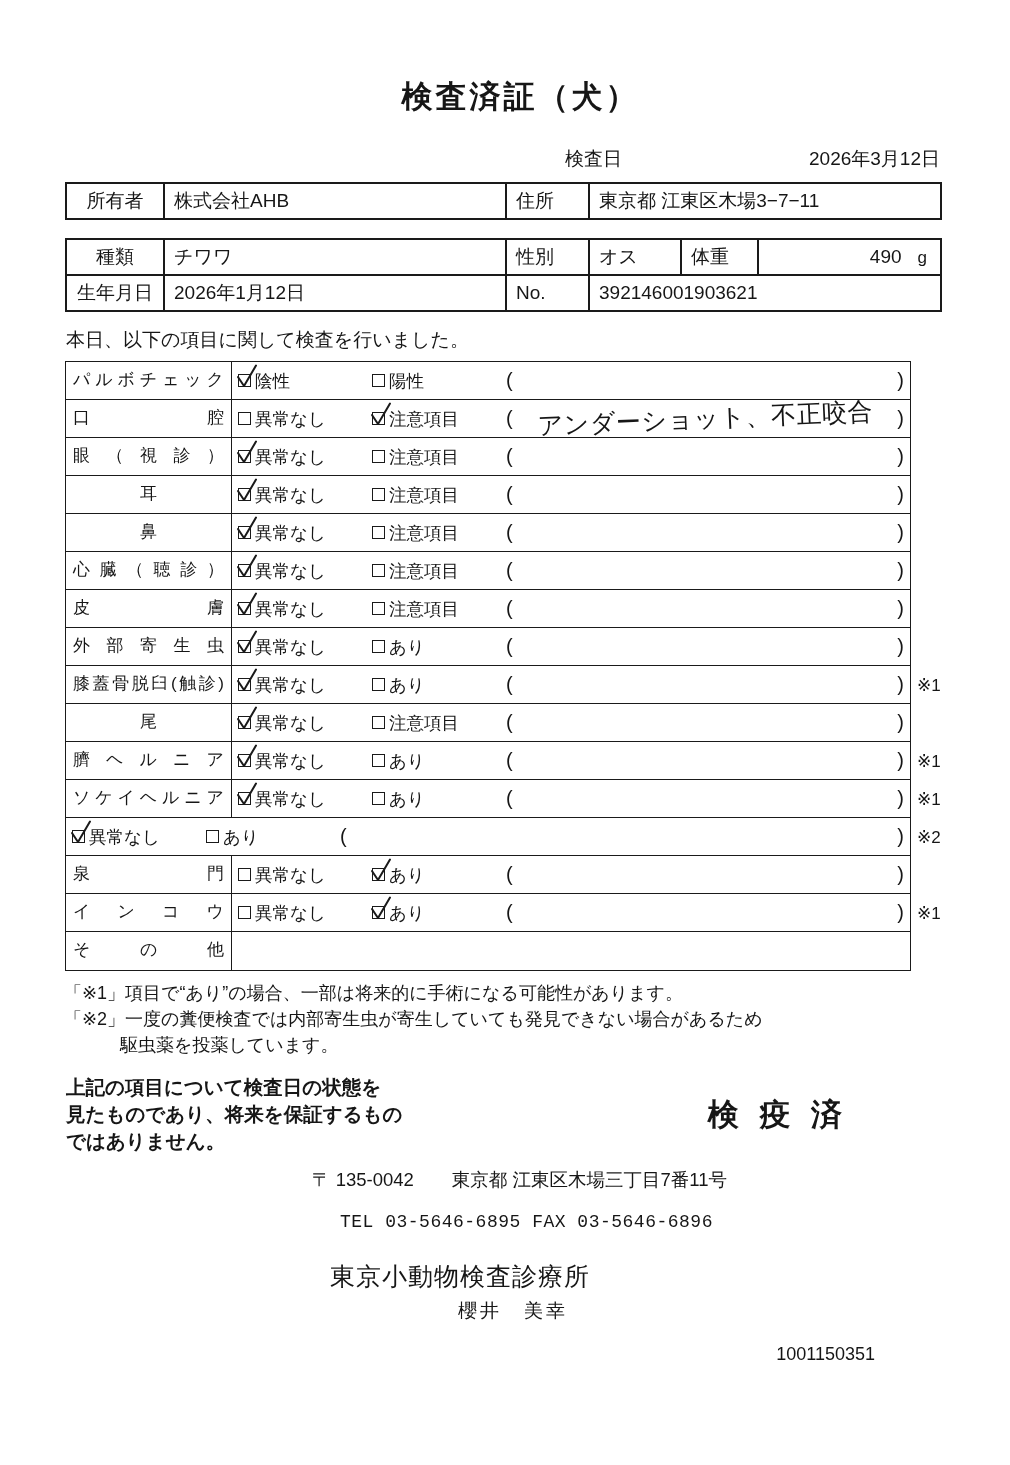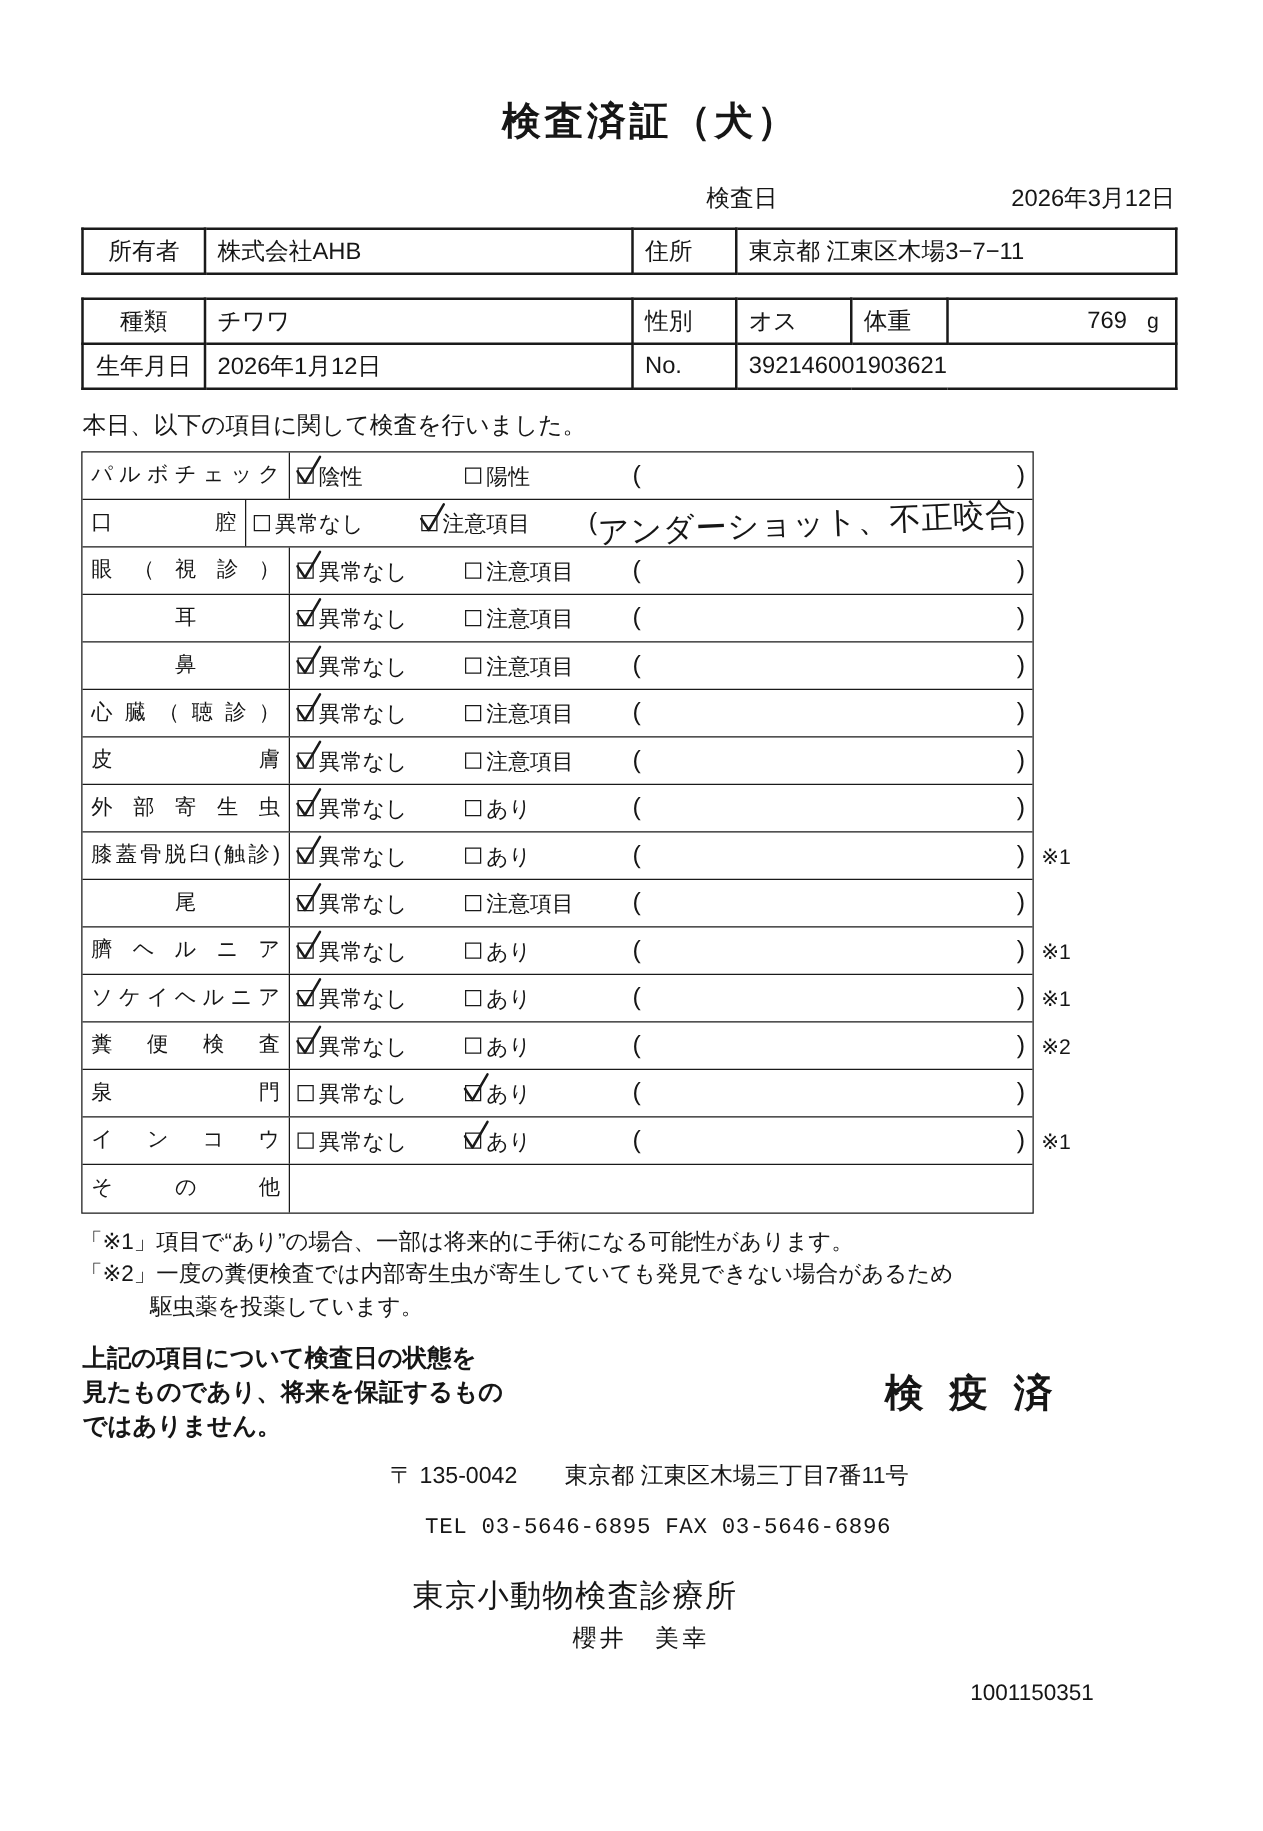--- a/index.html
+++ b/index.html
@@ -15,21 +15,21 @@
   .form-table { border-collapse: collapse; margin-left: 65px; table-layout: fixed; width: 875px; }
   .form-table td { border: 2px solid #1a1a1a; height: 36px; font-size: 19px; padding: 0 9px; overflow: hidden; white-space: nowrap; }
   .form-table td.c { text-align: center; padding: 0 4px; }
   .owner-table { margin-bottom: 18px; border-radius: 18px; }
   .weight-cell { text-align: right; }
   .weight-cell .unit { display: inline-block; margin-left: 16px; padding-right: 4px; font-size: 17px; }
 
   .intro { margin: 15px 0 8px 66px; font-size: 19px; }
 
   .checklist-wrap { display: flex; align-items: flex-start; margin-left: 65px; }
-  .cl-table { width: 762px; border: 1.5px solid #1a1a1a; }
+  .cl-table { width: 846px; border: 1.5px solid #1a1a1a; }
   .cl-row { display: flex; height: 38px; border-bottom: 1.5px solid #1a1a1a; }
   .cl-row:last-child { border-bottom: none; }
   .cl-label {
     width: 166px; border-right: 1.5px solid #1a1a1a; padding: 0 7px;
     font-size: 17px; line-height: 36px;
     text-align: justify; text-align-last: justify; text-justify: distribute;
     overflow: hidden;
   }
   .cl-label.single { text-align-last: center; }
   .cl-opts { flex: 1; display: flex; align-items: center; padding-left: 6px; }
@@ -94,21 +94,21 @@
       <col style="width:183px">
     </colgroup>
   <tbody>
       <tr>
     <td class="c">種類</td>
     <td>チワワ</td>
     <td>性別</td>
     <td>オス</td>
     <td>体重</td>
     <td class="weight-cell">
-      <span>769</span><span class="unit">g</span>
+      <span>490</span><span class="unit">g</span>
     </td>
   </tr>
   <tr>
     <td class="c">生年月日</td>
     <td>2026年1月12日</td>
     <td>No.</td>
     <td colspan="3">392146001903621</td>
   </tr>
 </tbody>
   </table>
@@ -351,21 +351,20 @@
           <span class="opt">
             <span class="cb"></span>
             <span>あり</span>
           </span>
           <span class="paren">(</span>
           <span class="note"></span>
           <span class="paren close">)</span>
         </div>
       </div>
       <div class="cl-row">
-        <div class="cl-label">糞便検査</div>
         <div class="cl-opts">
           <span class="opt">
             <span class="cb">
               <svg class="tick" viewBox="0 0 24 27">
                 <path d="M3 14 L9 23 L21 2.5" fill="none" stroke="#1a1a1a" stroke-width="2" stroke-linecap="round" stroke-linejoin="round"></path>
               </svg>
             </span>
             <span>異常なし</span>
           </span>
           <span class="opt">

